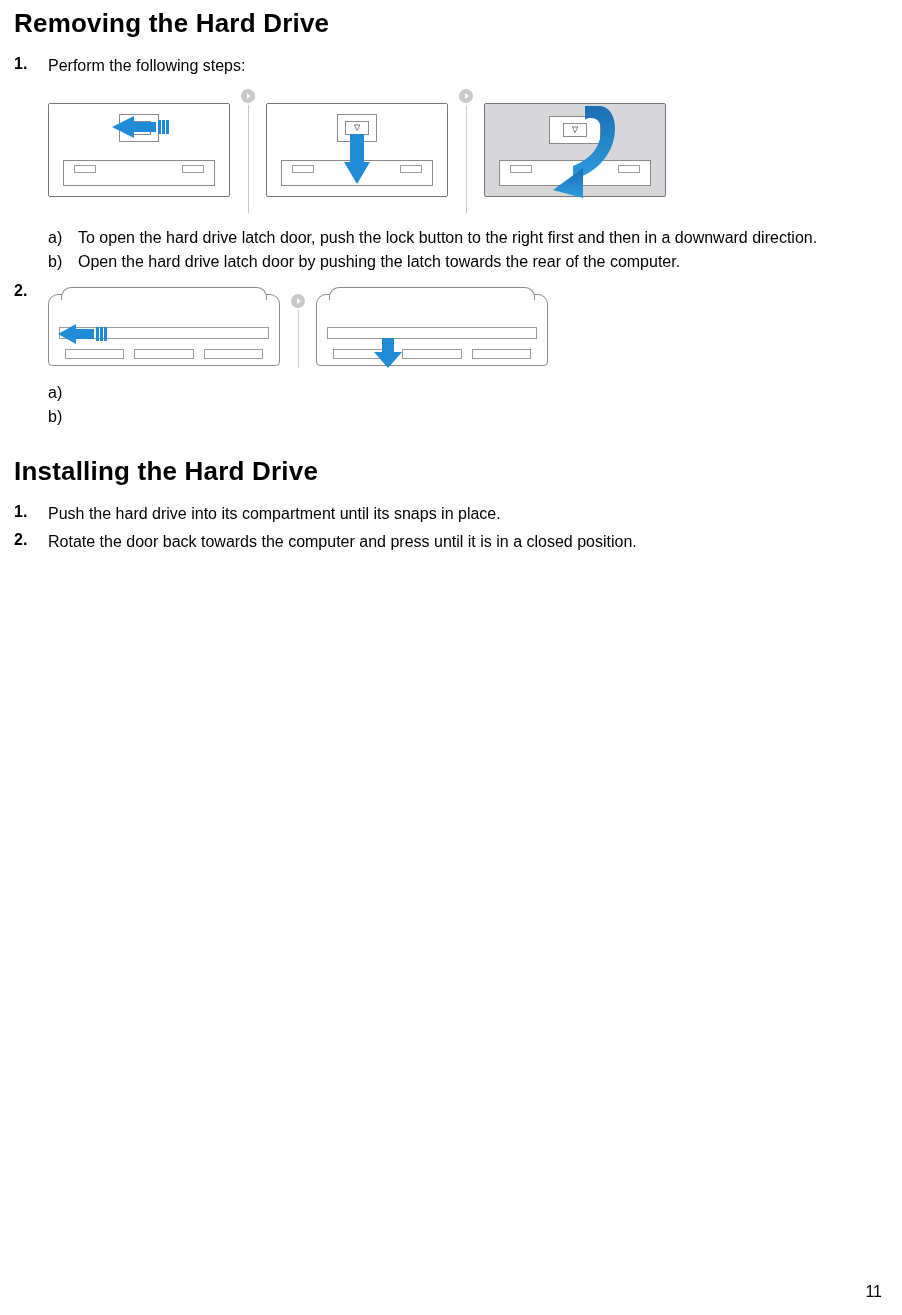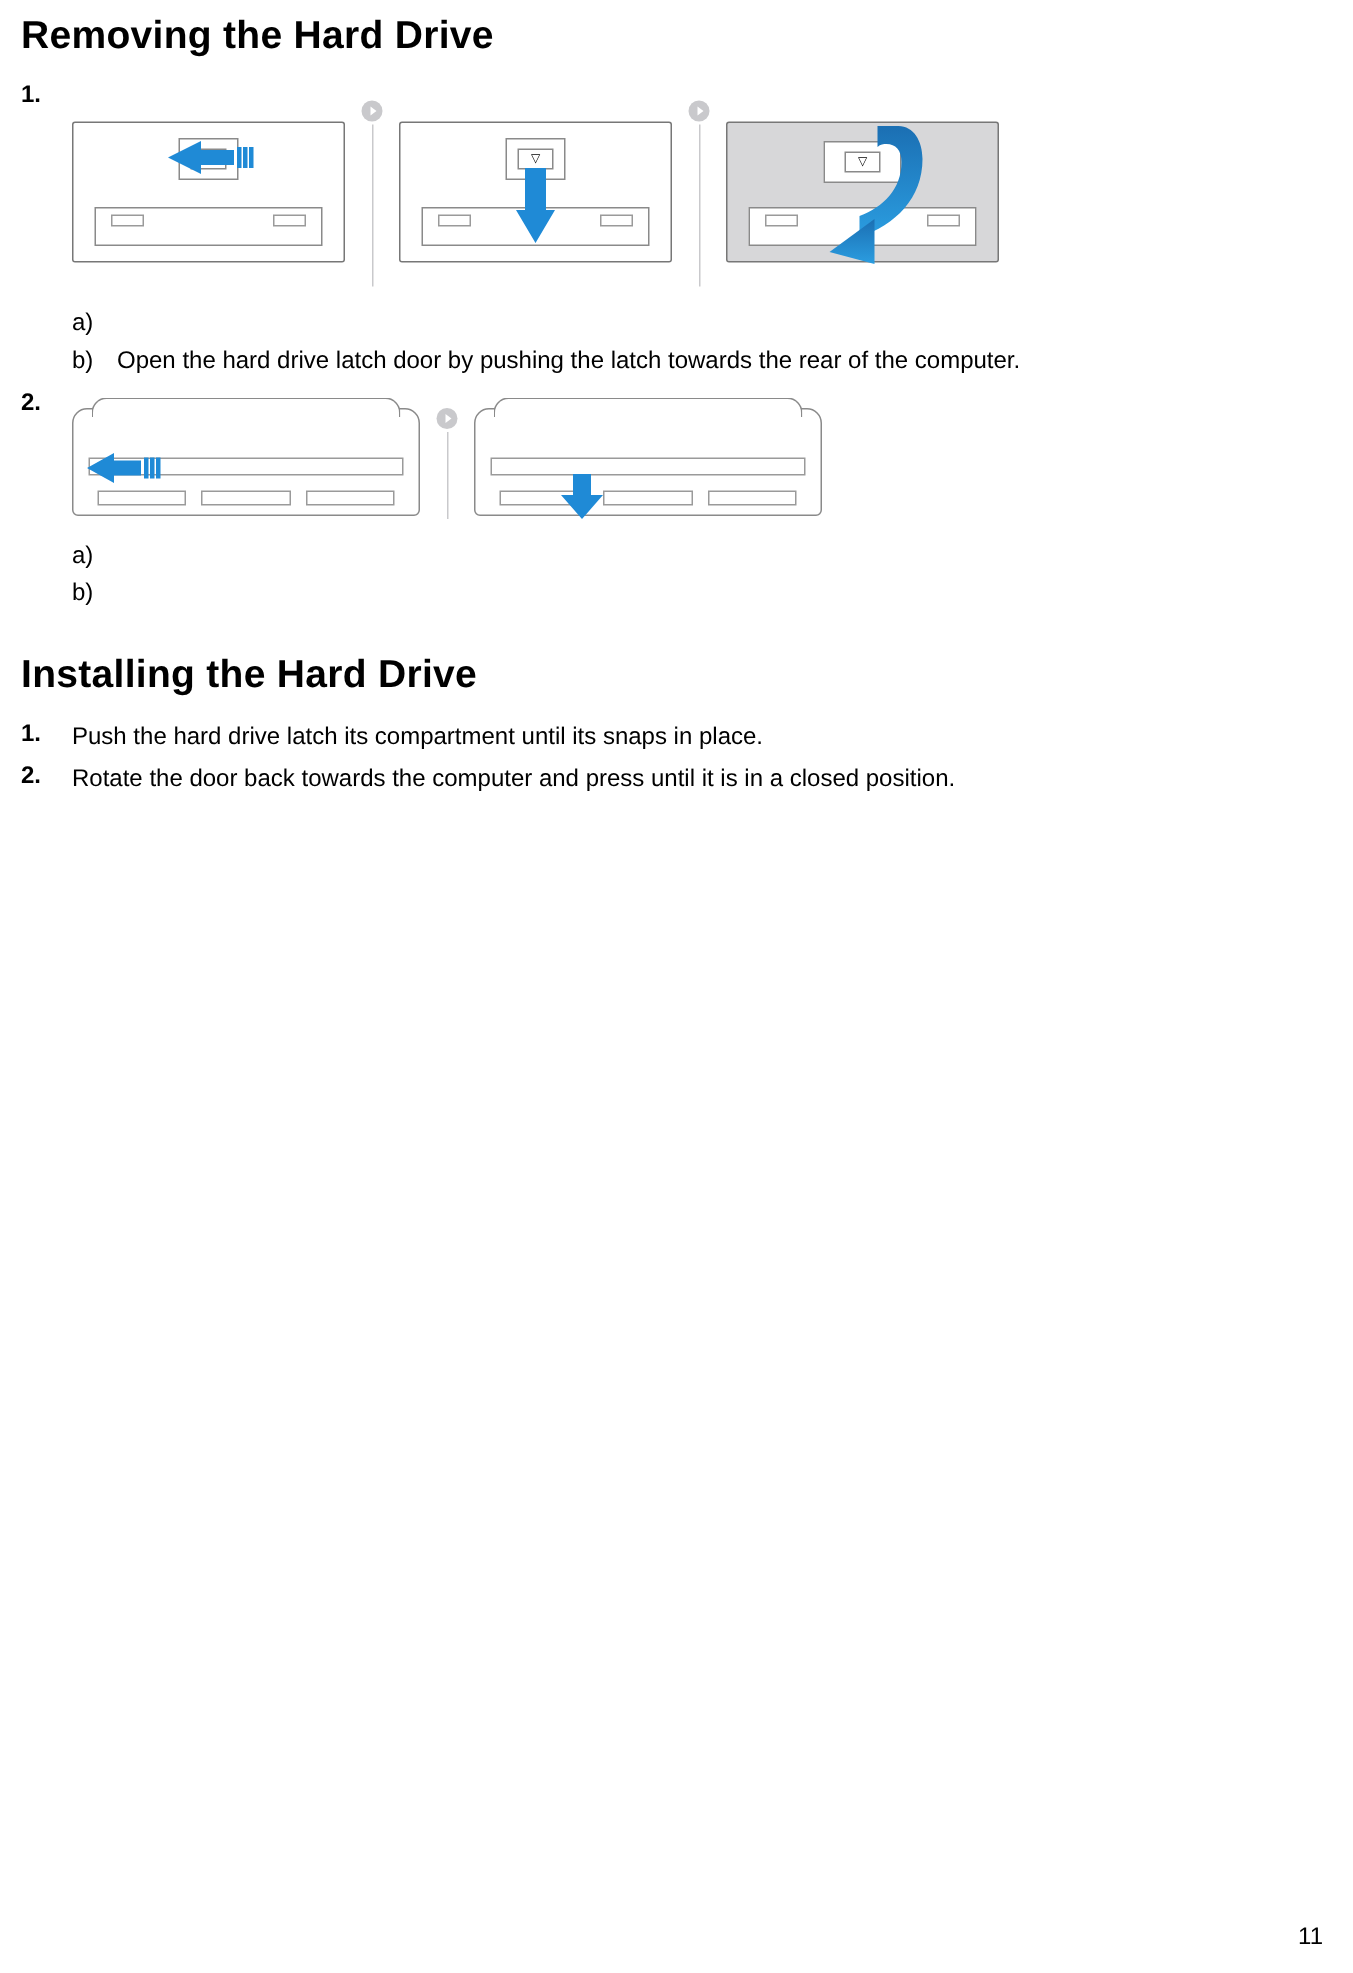--- a/index.html
+++ b/index.html
@@ -177,20 +177,21 @@
 
 <div class="page">
 
   <h2 class="section-title">Removing the Hard Drive</h2>
 
   <div class="ol">
 
     <div class="ol-item">
       <div class="ol-num">1.</div>
       <div class="ol-body">
+        <div>Perform the following steps:</div>
 
         <div class="figrow">
           <div class="fig fig-a">
             <div class="panel-top">
               <div class="mini">▽</div>
             </div>
             <div class="panel-bottom">
               <div class="slot slot-left"></div>
               <div class="slot slot-right"></div>
             </div>
@@ -248,20 +249,21 @@
                 <path d="M50 8 C60 8 66 18 66 30 C66 56 48 74 24 82 L24 68 C40 62 52 50 52 32 C52 24 48 20 42 20 C40 20 38 20 36 22 L36 8 Z" fill="url(#g1)"></path>
                 <polygon points="4,92 34,70 34,100" fill="url(#g1)"></polygon>
               </svg>
             </div>
           </div>
         </div>
 
         <div class="sub-ol">
           <div class="sub-item">
             <div class="sub-letter">a)</div>
+            <div>To open the hard drive latch door, push the lock button to the right first and then in a downward direction.</div>
           </div>
           <div class="sub-item">
             <div class="sub-letter">b)</div>
             <div>Open the hard drive latch door by pushing the latch towards the rear of the computer.</div>
           </div>
         </div>
       </div>
     </div>
 
     <div class="ol-item">
@@ -322,21 +324,21 @@
         </div>
       </div>
     </div>
 
   </div>
 
   <h2 class="section-title" style="margin-top:25px;">Installing the Hard Drive</h2>
   <div class="ol">
     <div class="ol-item">
       <div class="ol-num">1.</div>
-      <div class="ol-body">Push the hard drive latch its compartment until its snaps in place.</div>
+      <div class="ol-body">Push the hard drive into its compartment until its snaps in place.</div>
     </div>
     <div class="ol-item">
       <div class="ol-num">2.</div>
       <div class="ol-body">Rotate the door back towards the computer and press until it is in a closed position.</div>
     </div>
   </div>
 
   <div class="page-number">11</div>
 </div>
 

